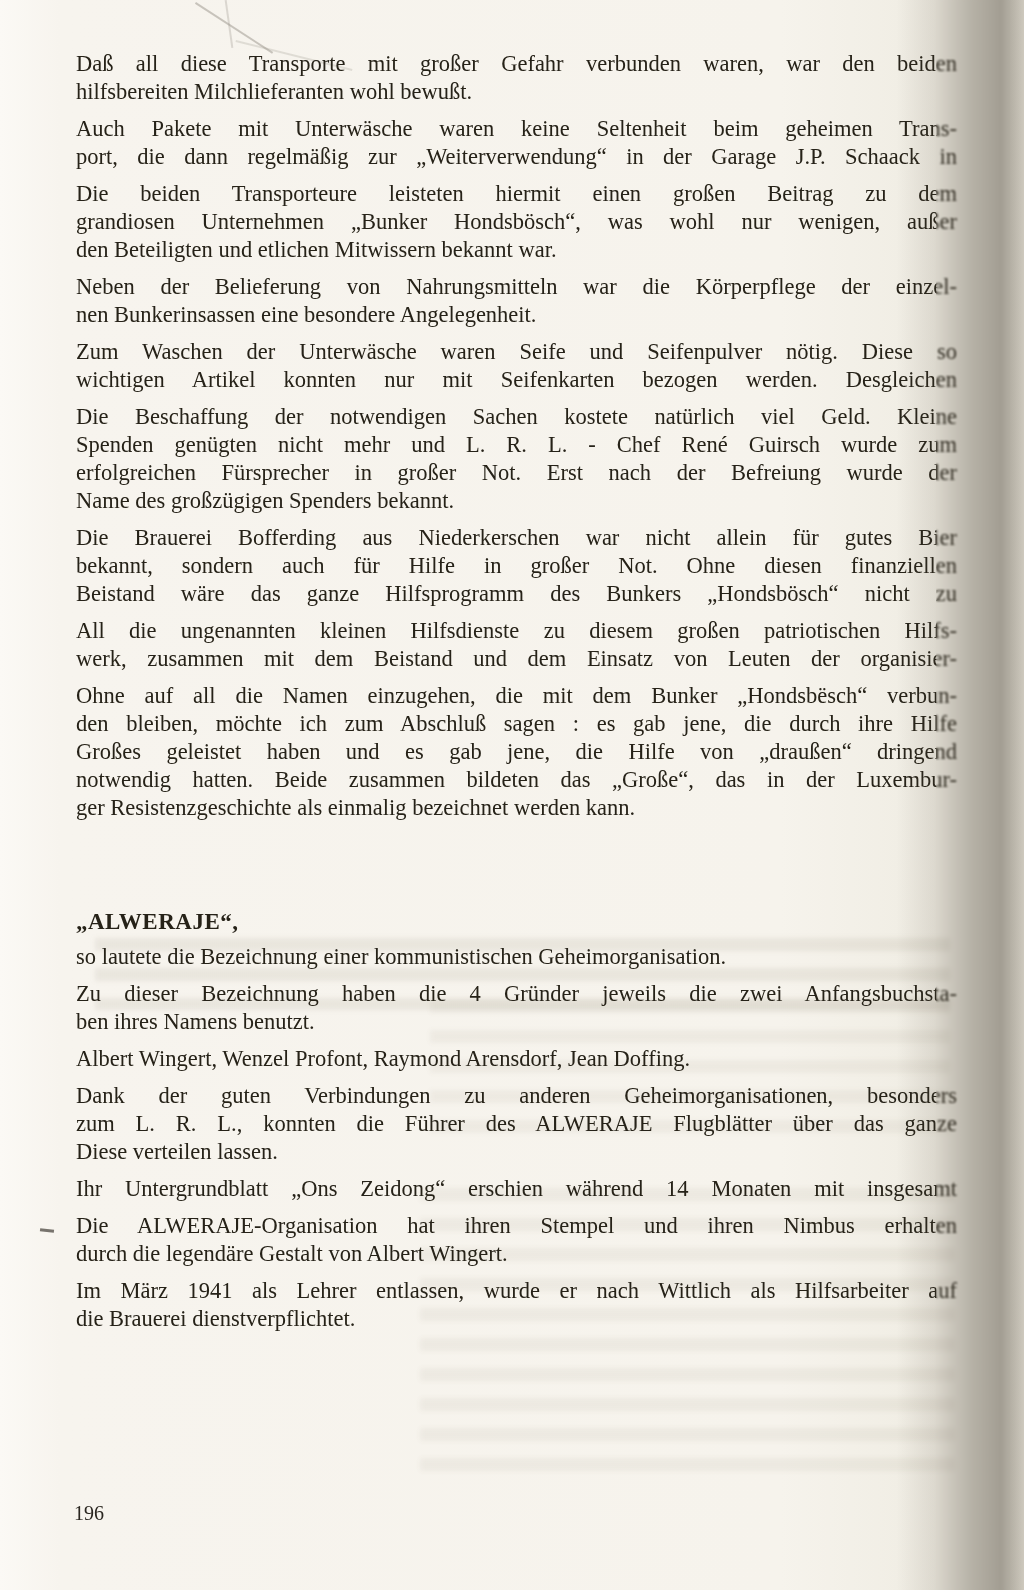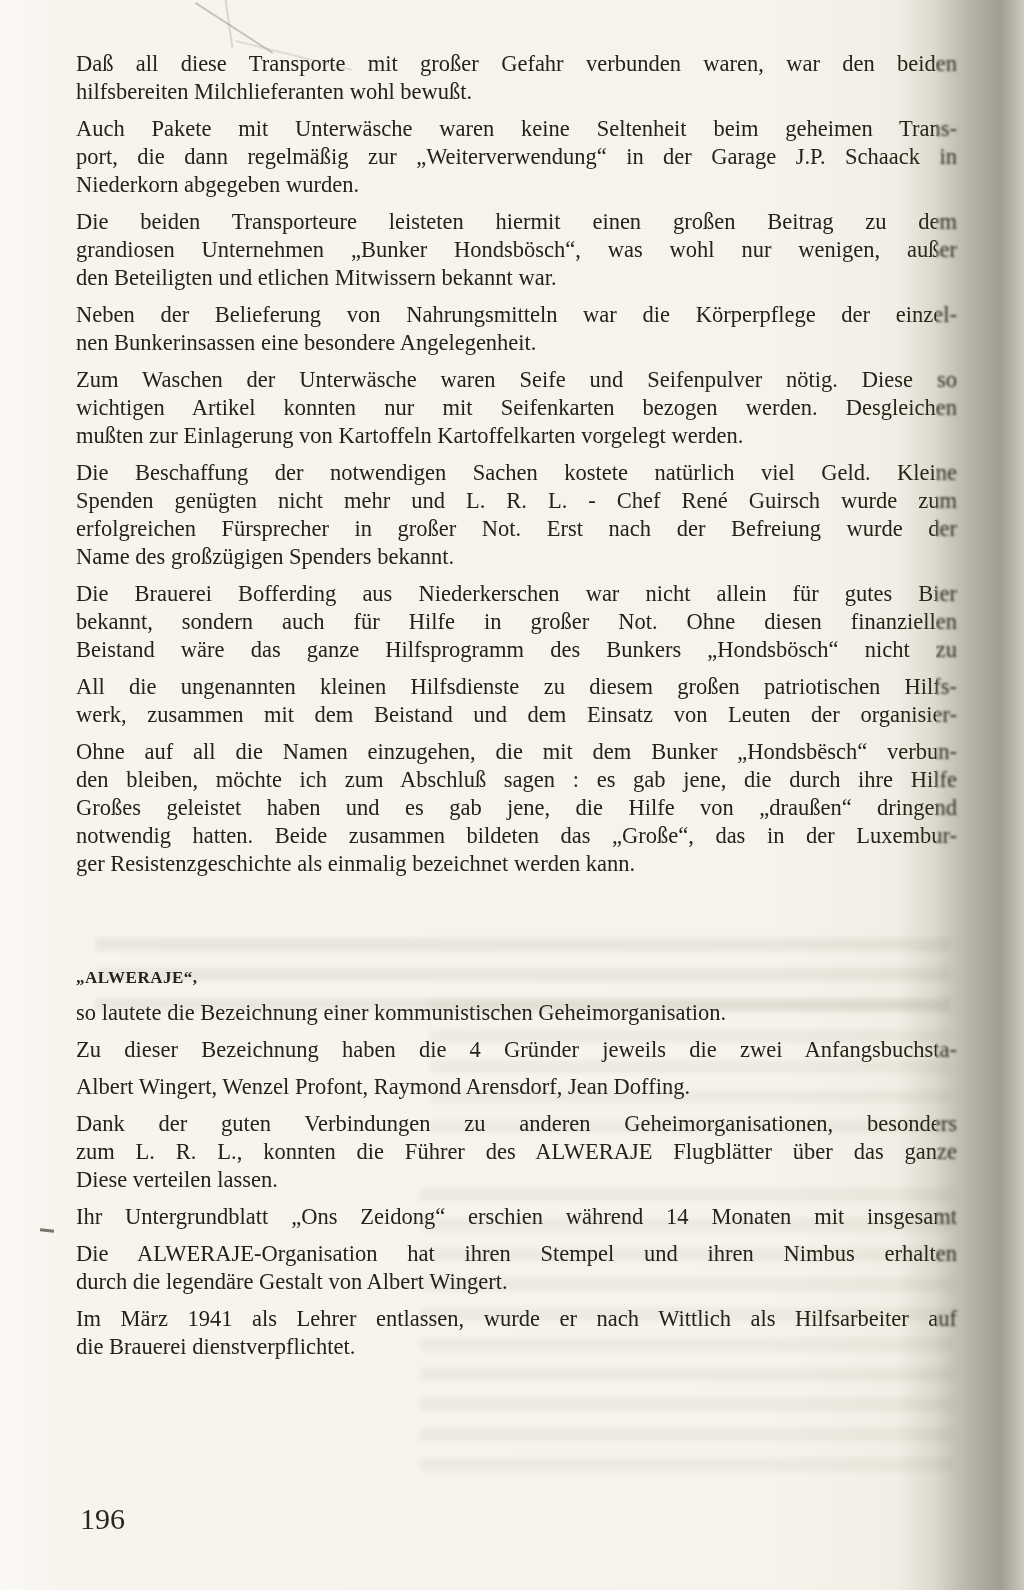--- a/index.html
+++ b/index.html
@@ -51,26 +51,26 @@
     color:#262218;
   }
   .para{margin:0 0 9px 0;}
   .line{
     font-size:22.5px;line-height:28px;white-space:normal;
     text-align:justify;text-align-last:justify;
   }
   .line.last{text-align-last:left;}
   .section-heading{
     margin-top:85px;margin-bottom:6px;
-    font-weight:bold;font-size:17px;line-height:30px;
+    font-weight:bold;font-size:23px;line-height:30px;
     letter-spacing:.5px;
   }
   .page-number{
-    position:absolute;left:80px;top:1502px;z-index:4;
-    font-size:30px;color:#2a2620;
+    position:absolute;left:74px;top:1502px;z-index:4;
+    font-size:20px;color:#2a2620;
   }
 </style>
 </head>
 <body>
 
 <div class="page">
 
   <div class="ghost g1"></div>
   <div class="ghost g2"></div>
   <div class="ghost g3"></div>
@@ -82,38 +82,36 @@
   <div class="text-col">
 
     <div class="para">
       <div class="line">Daß all diese Transporte mit großer Gefahr verbunden waren, war den beiden</div>
       <div class="line last">hilfsbereiten Milchlieferanten wohl bewußt.</div>
     </div>
 
     <div class="para">
       <div class="line">Auch Pakete mit Unterwäsche waren keine Seltenheit beim geheimen Trans-</div>
       <div class="line">port, die dann regelmäßig zur „Weiterverwendung“ in der Garage J.P. Schaack in</div>
-      <div class="line last">Niederkorn abgegeben wurden.</div>
     </div>
 
     <div class="para">
       <div class="line">Die beiden Transporteure leisteten hiermit einen großen Beitrag zu dem</div>
       <div class="line">grandiosen Unternehmen „Bunker Hondsbösch“, was wohl nur wenigen, außer</div>
       <div class="line last">den Beteiligten und etlichen Mitwissern bekannt war.</div>
     </div>
 
     <div class="para">
       <div class="line">Neben der Belieferung von Nahrungsmitteln war die Körperpflege der einzel-</div>
       <div class="line last">nen Bunkerinsassen eine besondere Angelegenheit.</div>
     </div>
 
     <div class="para">
       <div class="line">Zum Waschen der Unterwäsche waren Seife und Seifenpulver nötig. Diese so</div>
       <div class="line">wichtigen Artikel konnten nur mit Seifenkarten bezogen werden. Desgleichen</div>
-      <div class="line last">mußten zur Einlagerung von Kartoffeln Kartoffelkarten vorgelegt werden.</div>
     </div>
 
     <div class="para">
       <div class="line">Die Beschaffung der notwendigen Sachen kostete natürlich viel Geld. Kleine</div>
       <div class="line">Spenden genügten nicht mehr und L. R. L. - Chef René Guirsch wurde zum</div>
       <div class="line">erfolgreichen Fürsprecher in großer Not. Erst nach der Befreiung wurde der</div>
       <div class="line last">Name des großzügigen Spenders bekannt.</div>
     </div>
 
     <div class="para">
@@ -136,20 +134,21 @@
     </div>
 
     <div class="section-heading">„ALWERAJE“,</div>
 
     <div class="para">
       <div class="line last">so lautete die Bezeichnung einer kommunistischen Geheimorganisation.</div>
     </div>
 
     <div class="para">
       <div class="line">Zu dieser Bezeichnung haben die 4 Gründer jeweils die zwei Anfangsbuchsta-</div>
+      <div class="line last">ben ihres Namens benutzt.</div>
     </div>
 
     <div class="para">
       <div class="line last">Albert Wingert, Wenzel Profont, Raymond Arensdorf, Jean Doffing.</div>
     </div>
 
     <div class="para">
       <div class="line">Dank der guten Verbindungen zu anderen Geheimorganisationen, besonders</div>
       <div class="line">zum L. R. L., konnten die Führer des ALWERAJE Flugblätter über das ganze</div>
       <div class="line last">Diese verteilen lassen.</div>

